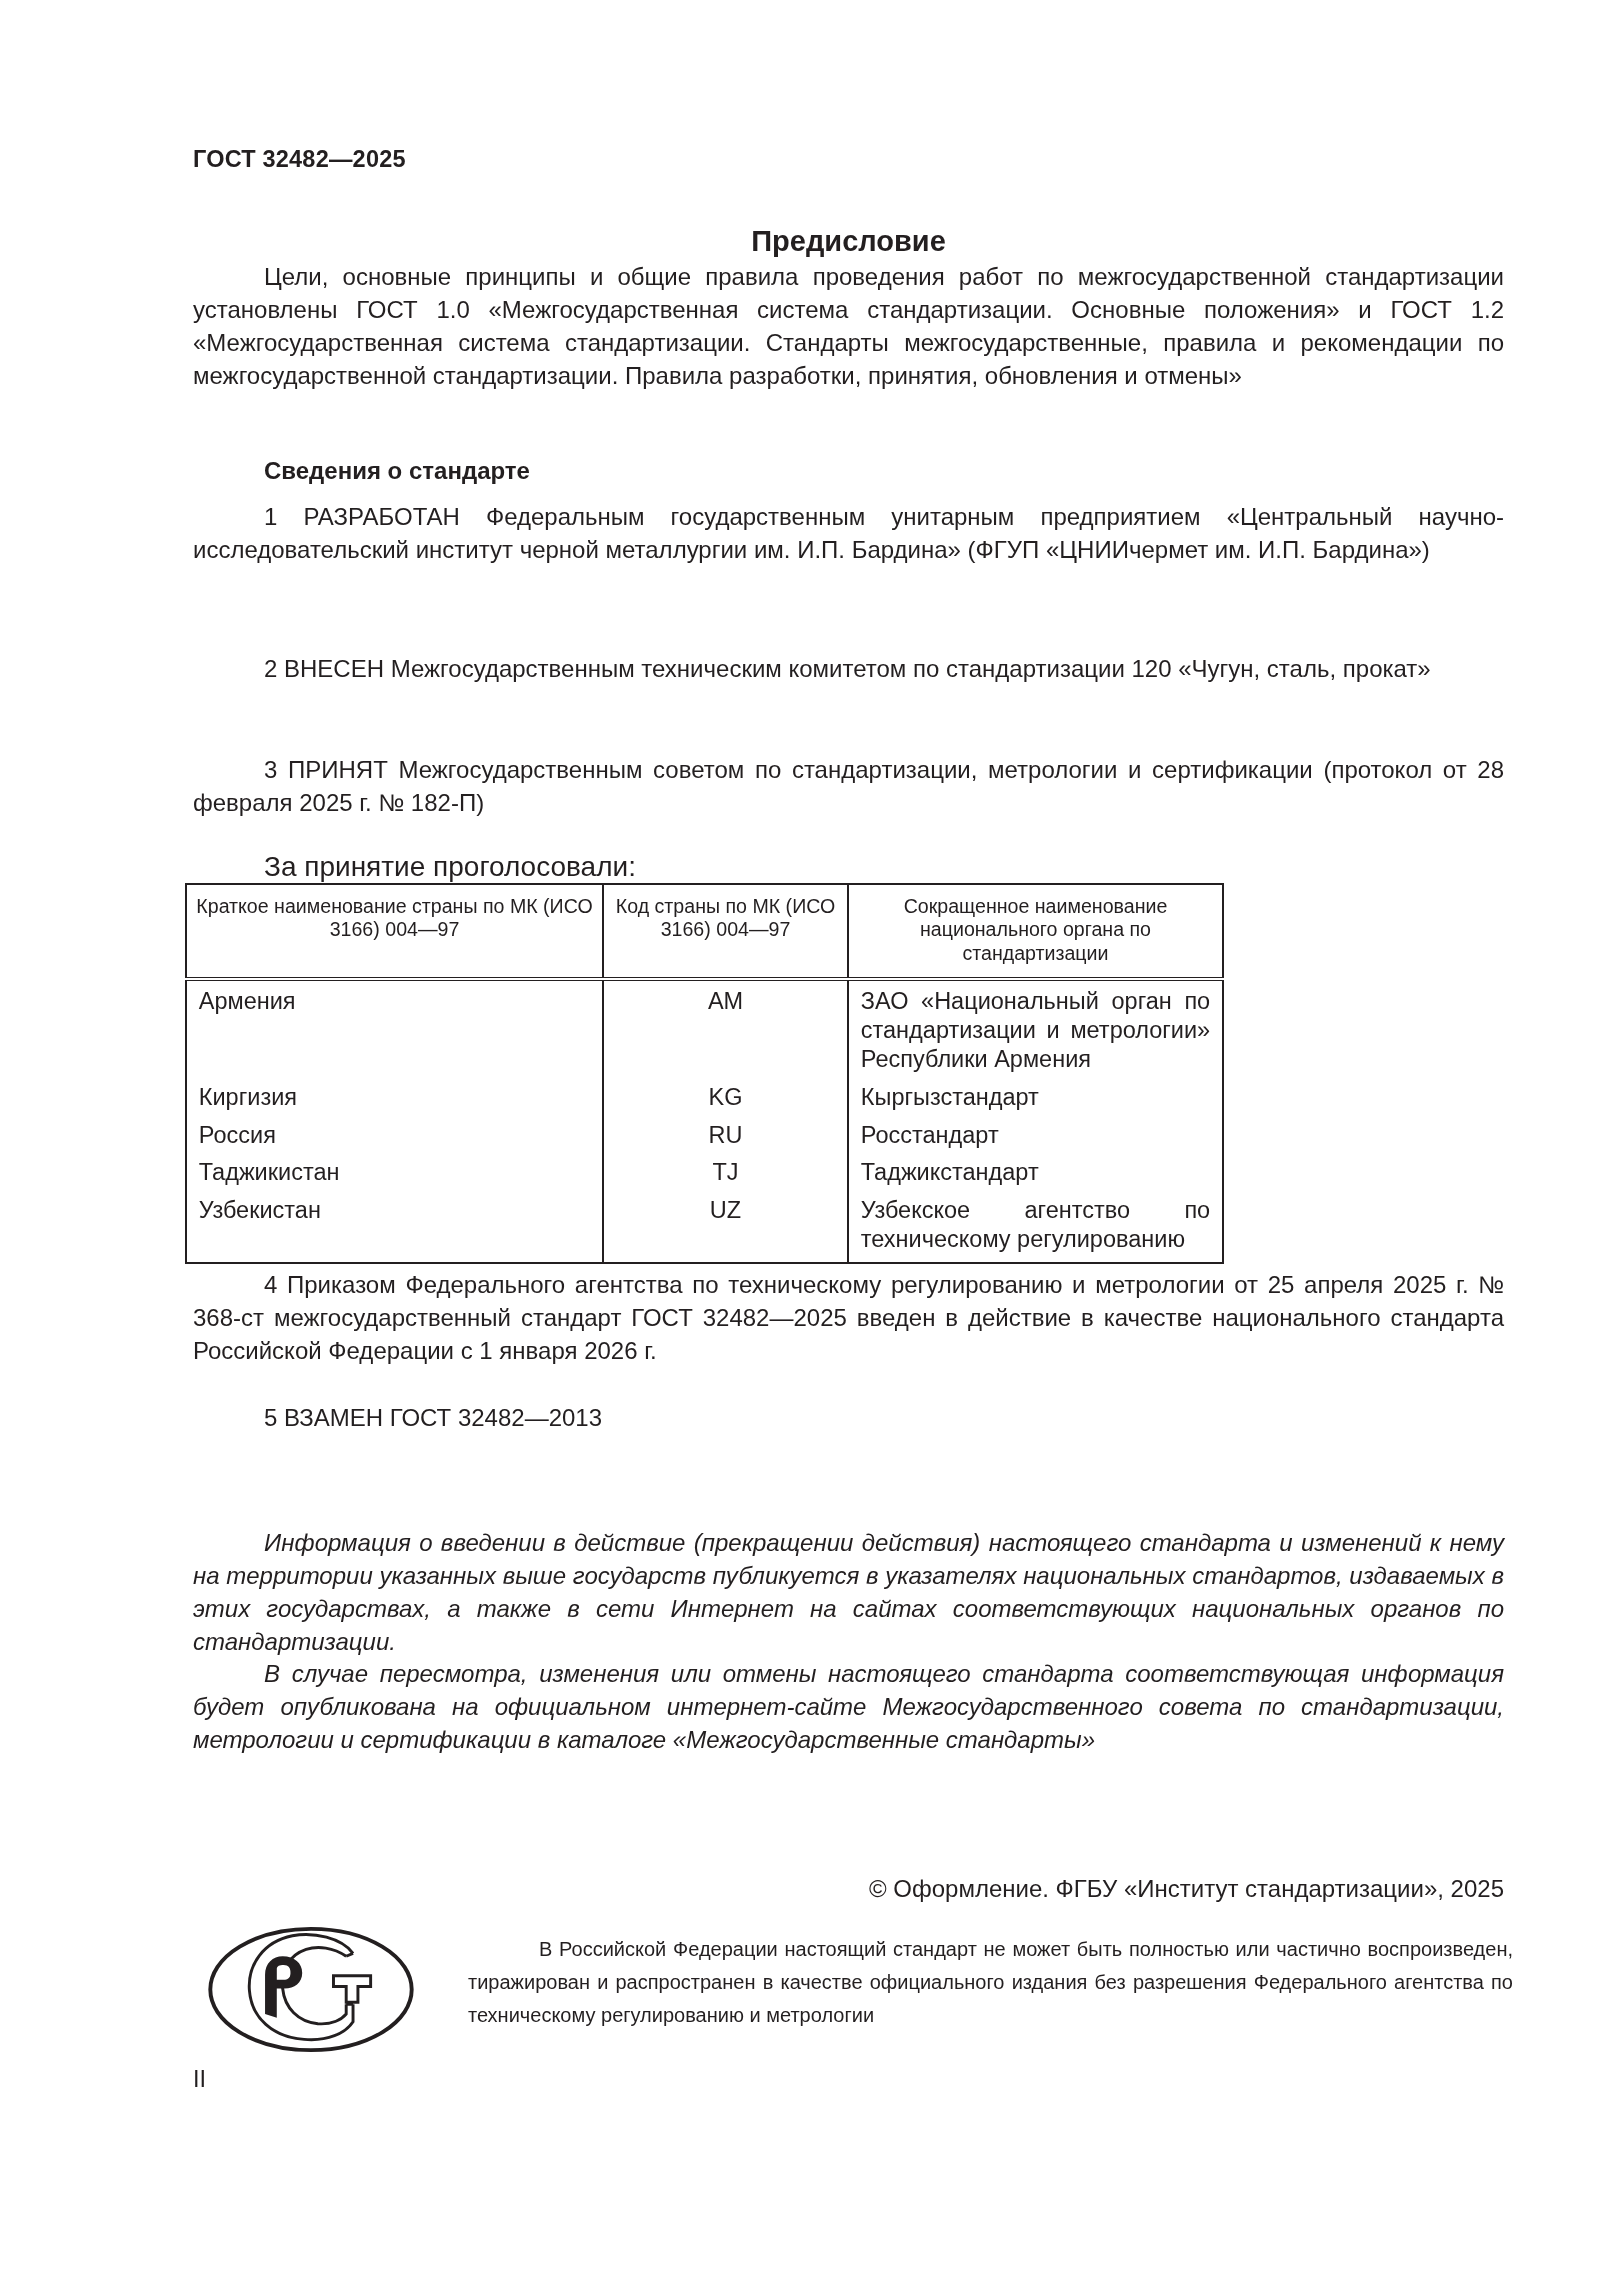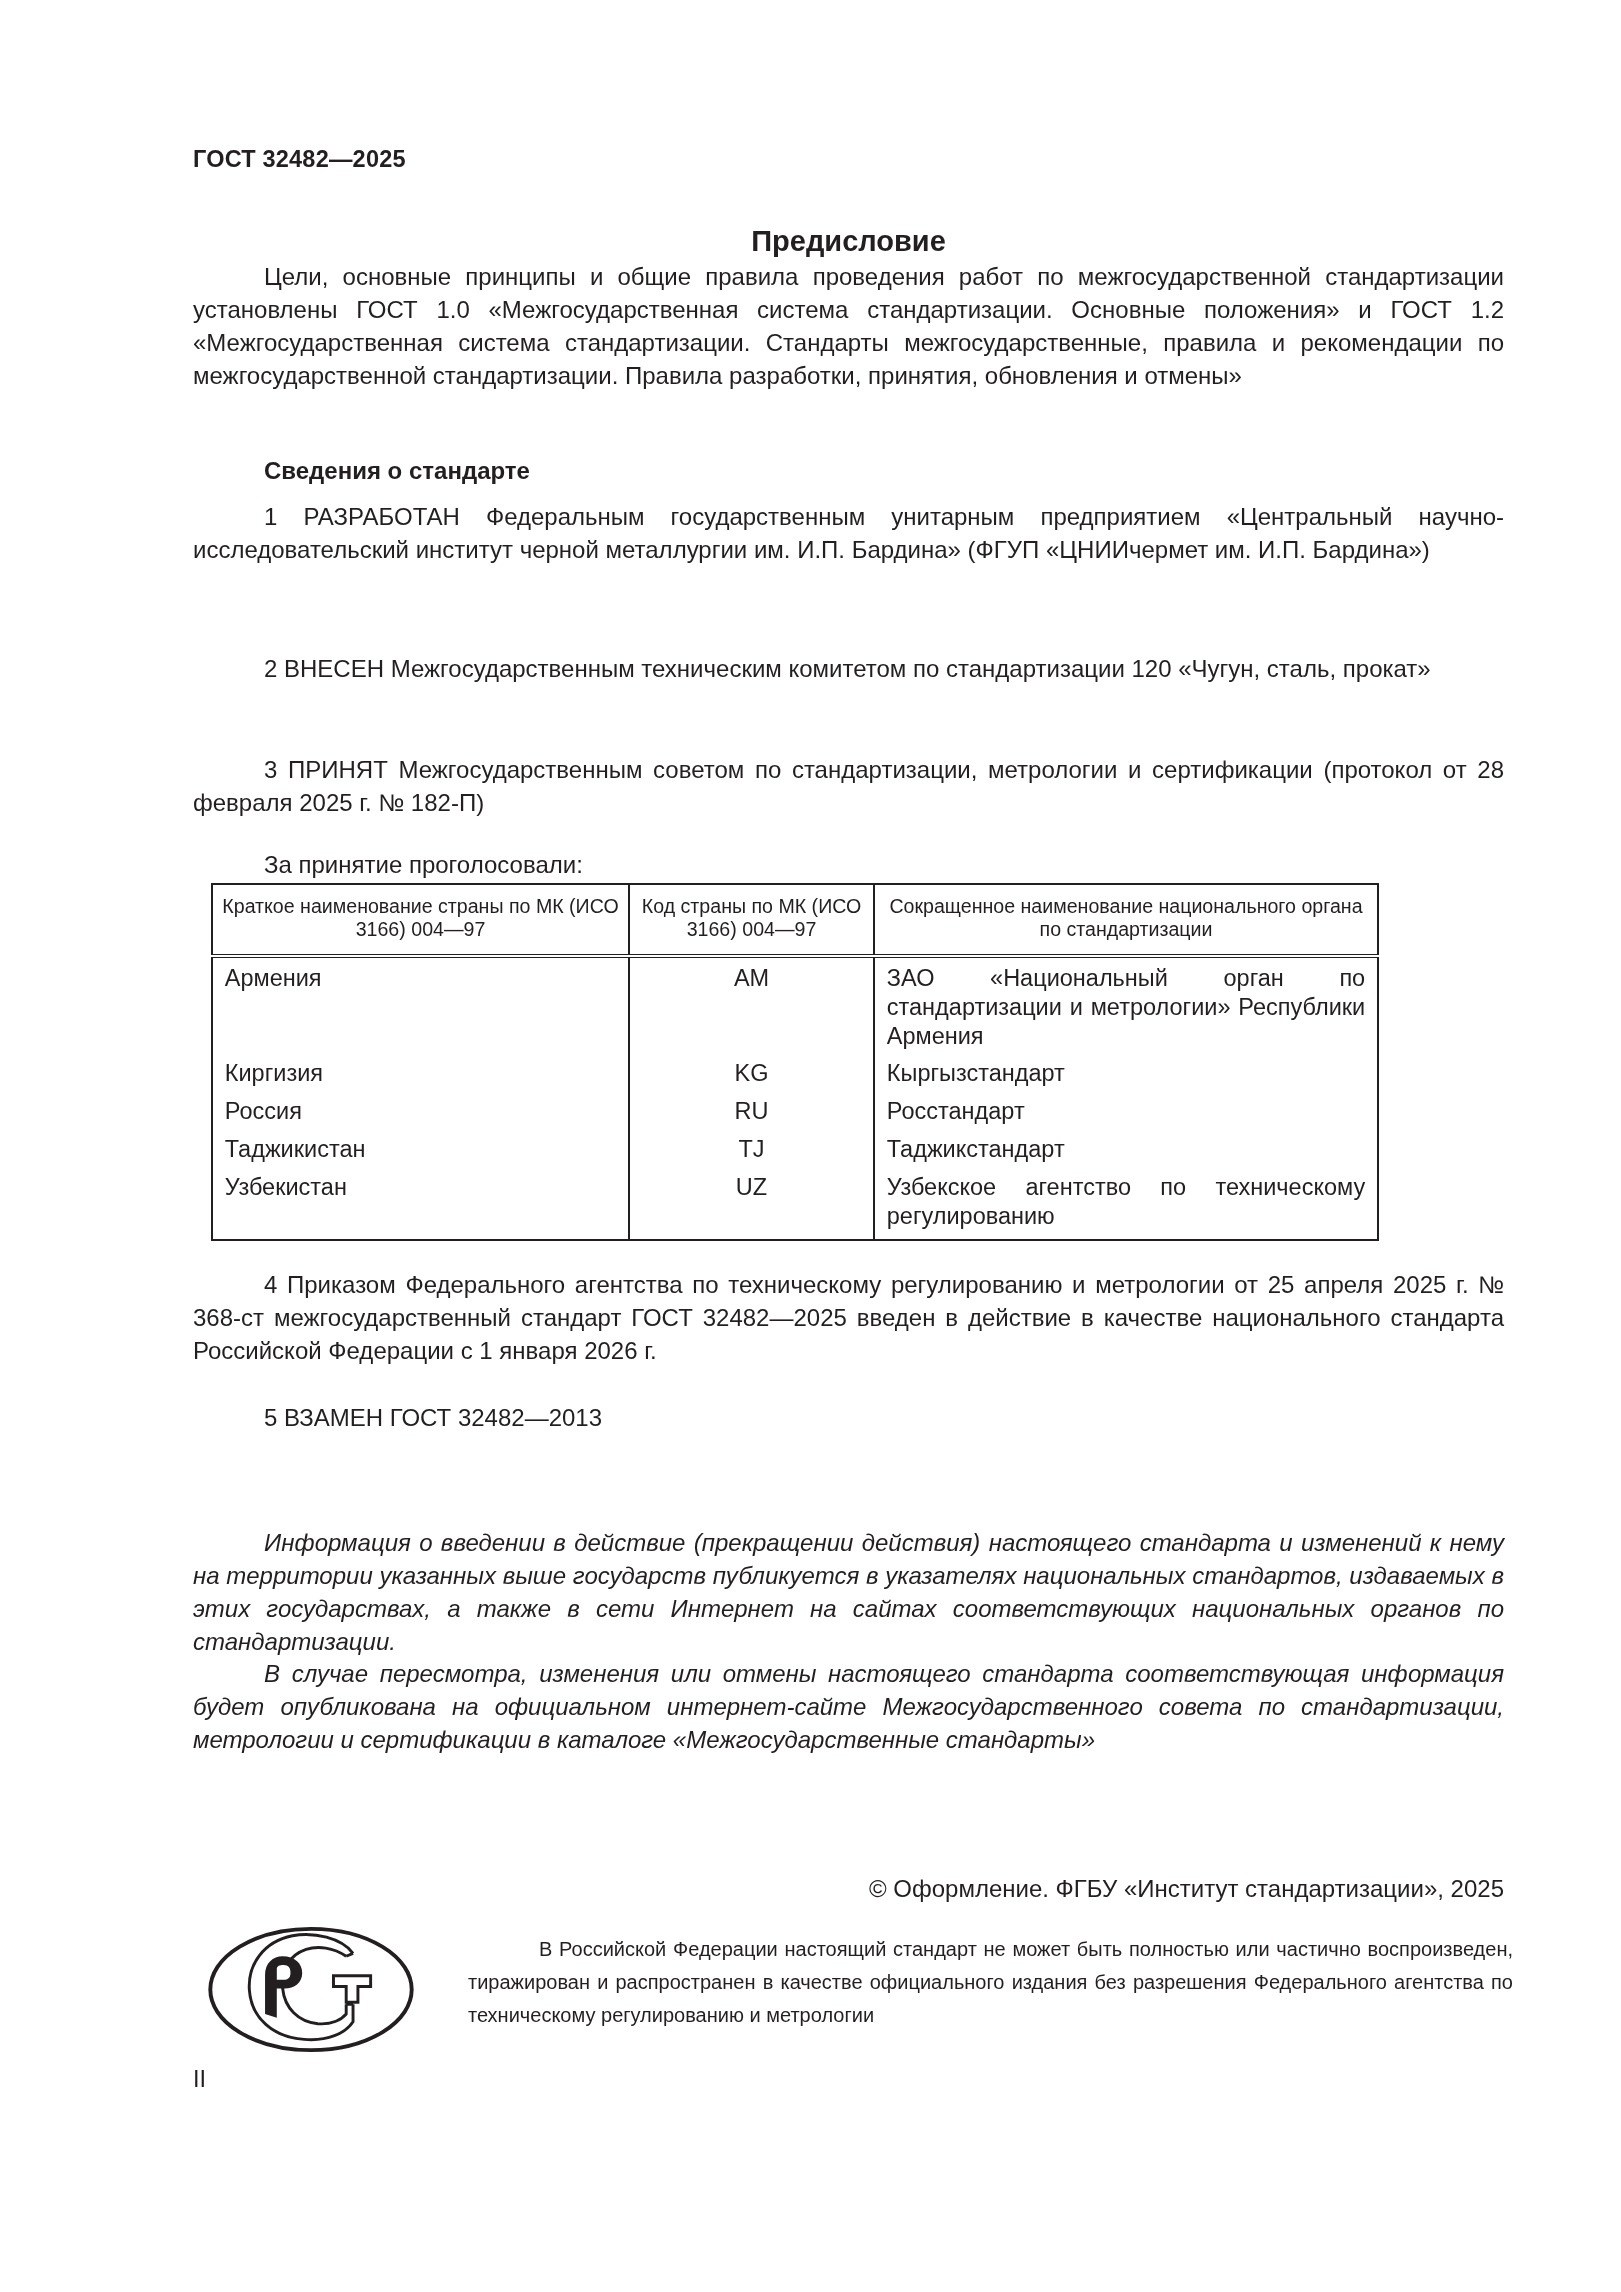--- a/index.html
+++ b/index.html
@@ -3,22 +3,22 @@
 <meta charset="utf-8">
 <style>
   html, body { margin: 0; padding: 0; background: #ffffff; }
   body { width: 1621px; height: 2293px; position: relative; overflow: hidden;
          font-family: "Liberation Sans", sans-serif; color: #231f20; }
   .doc-code { position: absolute; left: 193px; top: 146px; font-size: 23.5px; font-weight: bold; letter-spacing: 0.2px; }
   .title { position: absolute; left: 193px; width: 1311px; top: 225px; text-align: center; font-size: 29px; font-weight: bold; }
   .para { position: absolute; left: 193px; width: 1311px; font-size: 24px; line-height: 33px; text-align: justify; text-indent: 71px; margin: 0; }
   .subhead { position: absolute; left: 264px; font-size: 24px; font-weight: bold; }
   .italic { font-style: italic; }
-  .votes-label { position: absolute; left: 264px; top: 851px; font-size: 24px; }
-  table.votes { position: absolute; left: 211px; top: 883px; width: 1168px; border-collapse: collapse;
+  .votes-label { position: absolute; left: 264px; top: 851px; font-size: 28px; }
+  table.votes { position: absolute; left: 185px; top: 883px; width: 1039px; border-collapse: collapse;
                 border: 2.9px solid #231f20; font-size: 23.5px; }
   table.votes th { font-weight: normal; font-size: 19.6px; line-height: 23.5px; text-align: center; padding: 9.8px 5.9px 11.8px 5.9px;
                    border-right: 2px solid #231f20; border-bottom: 4.9px double #231f20; vertical-align: top; color: #231f20; }
   table.votes th:last-child { border-right: none; }
   table.votes td { border-right: 2px solid #231f20; padding: 3.9px 11.8px 4.9px 11.8px; vertical-align: top; line-height: 29px; }
   table.votes td:last-child { border-right: none; text-align: justify; }
   table.votes td.code { text-align: center; }
   table.votes tr.first td { padding-top: 6px; }
   table.votes tr.last td { padding-bottom: 8px; }
   .copyright { position: absolute; right: 117px; top: 1875px; font-size: 24px; }

